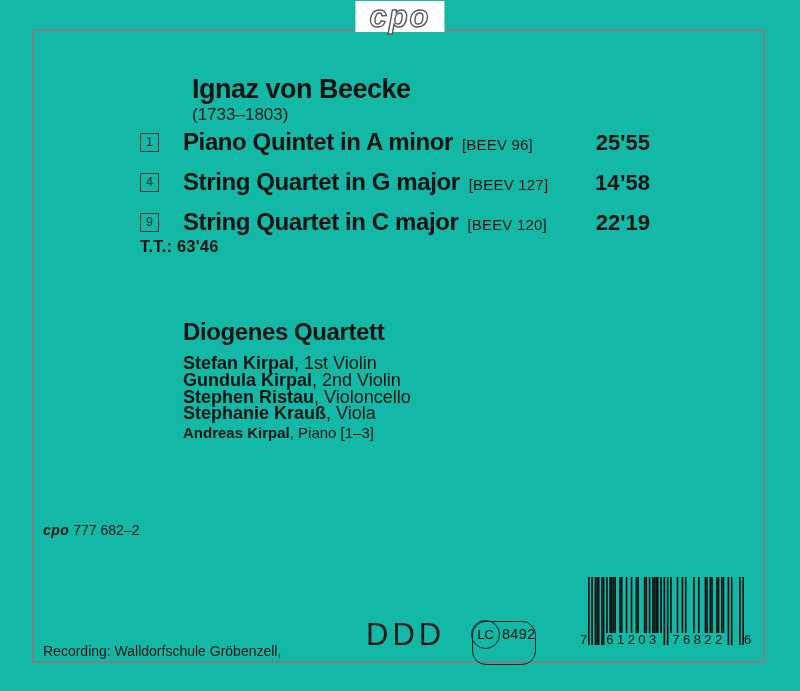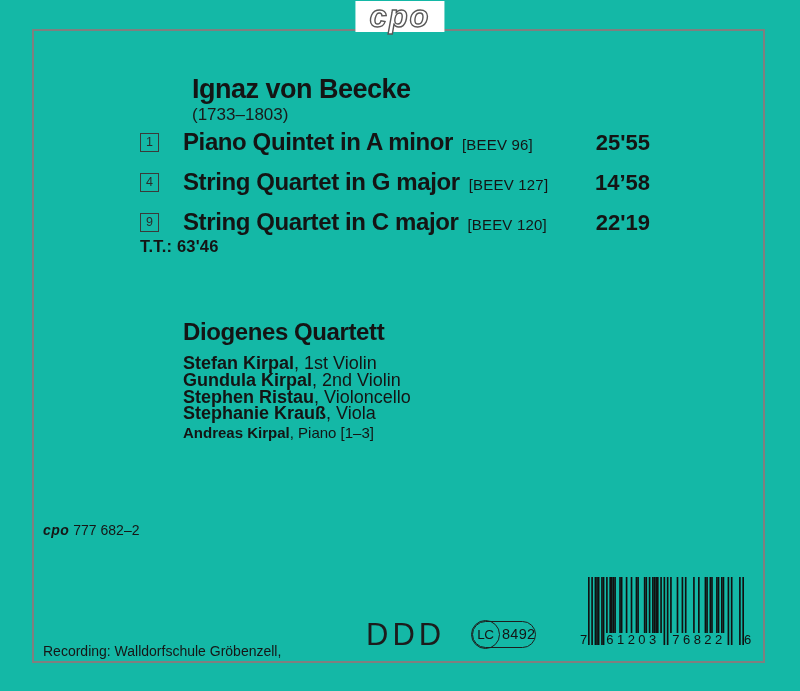--- a/index.html
+++ b/index.html
@@ -58,21 +58,21 @@
   .credits { position:absolute; left:43px; top:487px; font-size:14px; line-height:17.3px; white-space:pre; color:#161616; }
   .cpo-inline { font-weight:bold; font-style:italic; letter-spacing:0.5px; }
 
   .ddd {
     position:absolute; left:366px; top:617px;
     font-size:31px; font-weight:400; letter-spacing:4px; color:#1c1c1c;
     transform:scaleY(1.02);
   }
 
   .lc-badge {
-    position:absolute; left:472px; top:621px; width:64px; height:27px;
+    position:absolute; left:472px; top:621px; width:64px; height:44px;
     border:1.6px solid #1d1d1d; border-radius:14px;
   }
   .lc-circle {
     position:absolute; left:-2px; top:-2.5px; width:29px; height:29px;
     border:1.6px solid #1d1d1d; border-radius:50%;
     display:flex; align-items:center; justify-content:center;
     font-size:13.5px; letter-spacing:-0.5px; color:#141414;
   }
   .lc-number {
     position:absolute; left:29px; top:0; height:24px;

